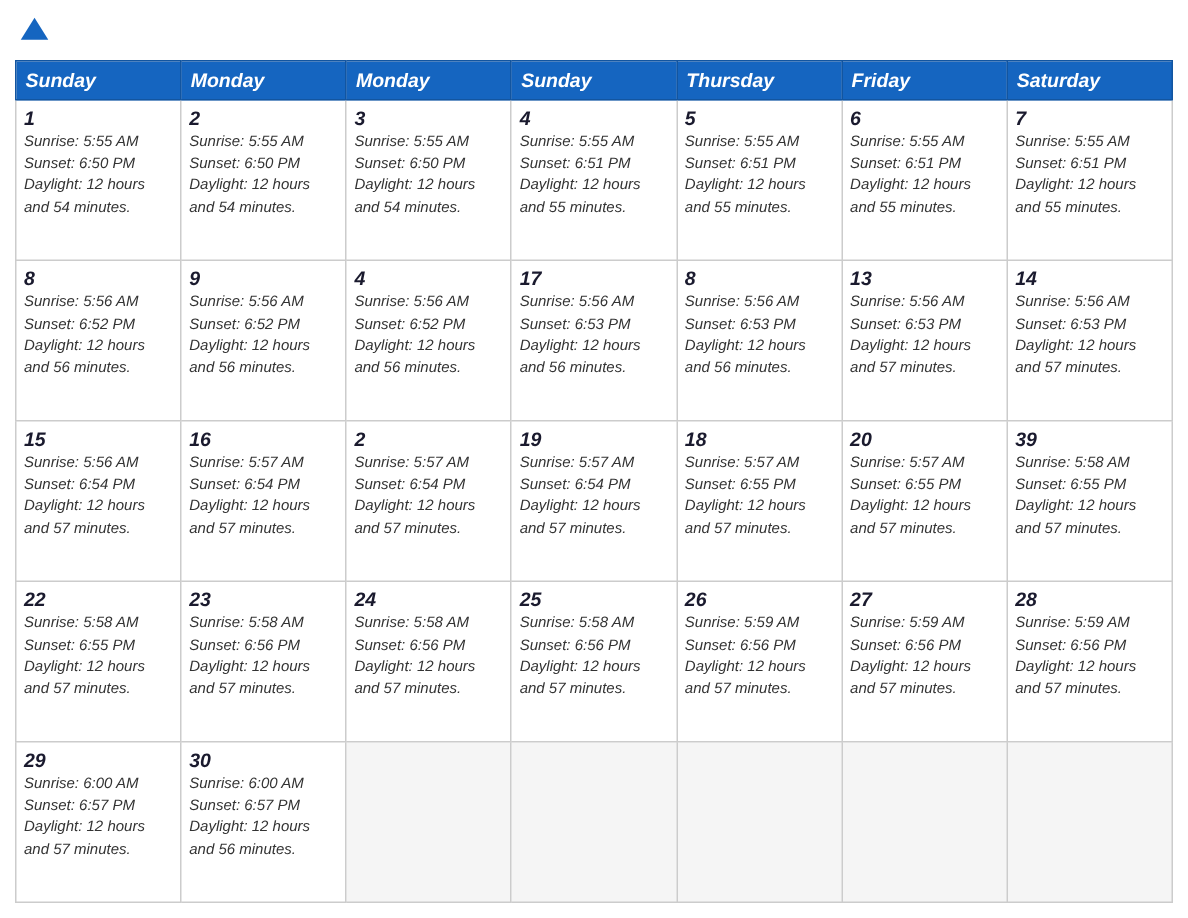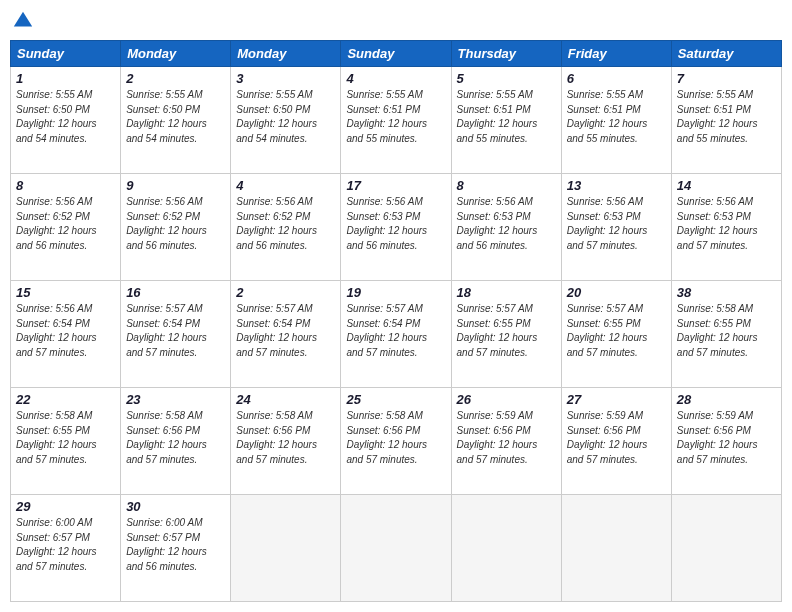--- a/index.html
+++ b/index.html
@@ -159,21 +159,21 @@
           <td><span class="day-num">13</span><span class="day-info">Sunrise: 5:56 AM<br>Sunset: 6:53 PM<br>Daylight: 12 hours<br>and 57 minutes.</span></td>
           <td><span class="day-num">14</span><span class="day-info">Sunrise: 5:56 AM<br>Sunset: 6:53 PM<br>Daylight: 12 hours<br>and 57 minutes.</span></td>
         </tr>
         <tr class="week-row">
           <td><span class="day-num">15</span><span class="day-info">Sunrise: 5:56 AM<br>Sunset: 6:54 PM<br>Daylight: 12 hours<br>and 57 minutes.</span></td>
           <td><span class="day-num">16</span><span class="day-info">Sunrise: 5:57 AM<br>Sunset: 6:54 PM<br>Daylight: 12 hours<br>and 57 minutes.</span></td>
           <td><span class="day-num">2</span><span class="day-info">Sunrise: 5:57 AM<br>Sunset: 6:54 PM<br>Daylight: 12 hours<br>and 57 minutes.</span></td>
           <td><span class="day-num">19</span><span class="day-info">Sunrise: 5:57 AM<br>Sunset: 6:54 PM<br>Daylight: 12 hours<br>and 57 minutes.</span></td>
           <td><span class="day-num">18</span><span class="day-info">Sunrise: 5:57 AM<br>Sunset: 6:55 PM<br>Daylight: 12 hours<br>and 57 minutes.</span></td>
           <td><span class="day-num">20</span><span class="day-info">Sunrise: 5:57 AM<br>Sunset: 6:55 PM<br>Daylight: 12 hours<br>and 57 minutes.</span></td>
-          <td><span class="day-num">38</span><span class="day-info">Sunrise: 5:58 AM<br>Sunset: 6:55 PM<br>Daylight: 12 hours<br>and 57 minutes.</span></td>
+          <td><span class="day-num">39</span><span class="day-info">Sunrise: 5:58 AM<br>Sunset: 6:55 PM<br>Daylight: 12 hours<br>and 57 minutes.</span></td>
         </tr>
         <tr class="week-row">
           <td><span class="day-num">22</span><span class="day-info">Sunrise: 5:58 AM<br>Sunset: 6:55 PM<br>Daylight: 12 hours<br>and 57 minutes.</span></td>
           <td><span class="day-num">23</span><span class="day-info">Sunrise: 5:58 AM<br>Sunset: 6:56 PM<br>Daylight: 12 hours<br>and 57 minutes.</span></td>
           <td><span class="day-num">24</span><span class="day-info">Sunrise: 5:58 AM<br>Sunset: 6:56 PM<br>Daylight: 12 hours<br>and 57 minutes.</span></td>
           <td><span class="day-num">25</span><span class="day-info">Sunrise: 5:58 AM<br>Sunset: 6:56 PM<br>Daylight: 12 hours<br>and 57 minutes.</span></td>
           <td><span class="day-num">26</span><span class="day-info">Sunrise: 5:59 AM<br>Sunset: 6:56 PM<br>Daylight: 12 hours<br>and 57 minutes.</span></td>
           <td><span class="day-num">27</span><span class="day-info">Sunrise: 5:59 AM<br>Sunset: 6:56 PM<br>Daylight: 12 hours<br>and 57 minutes.</span></td>
           <td><span class="day-num">28</span><span class="day-info">Sunrise: 5:59 AM<br>Sunset: 6:56 PM<br>Daylight: 12 hours<br>and 57 minutes.</span></td>
         </tr>

